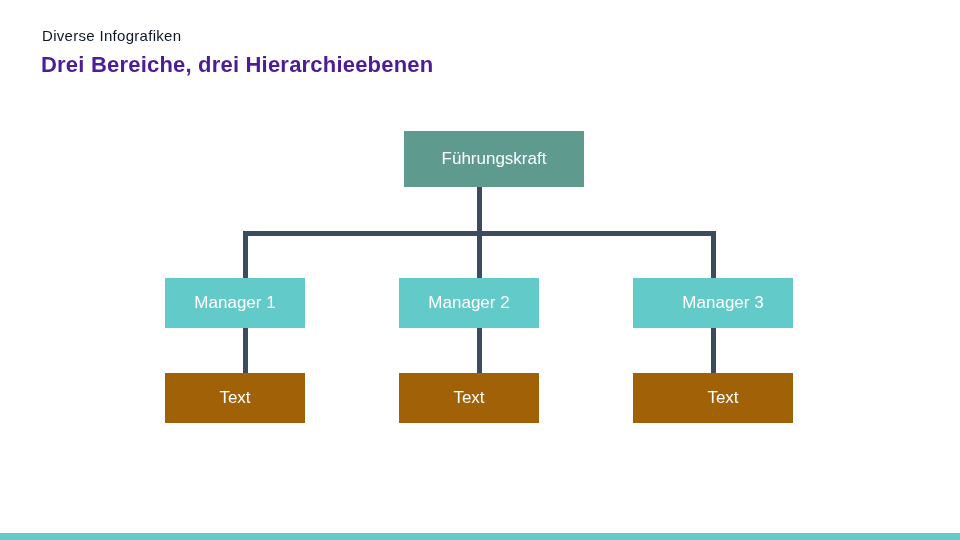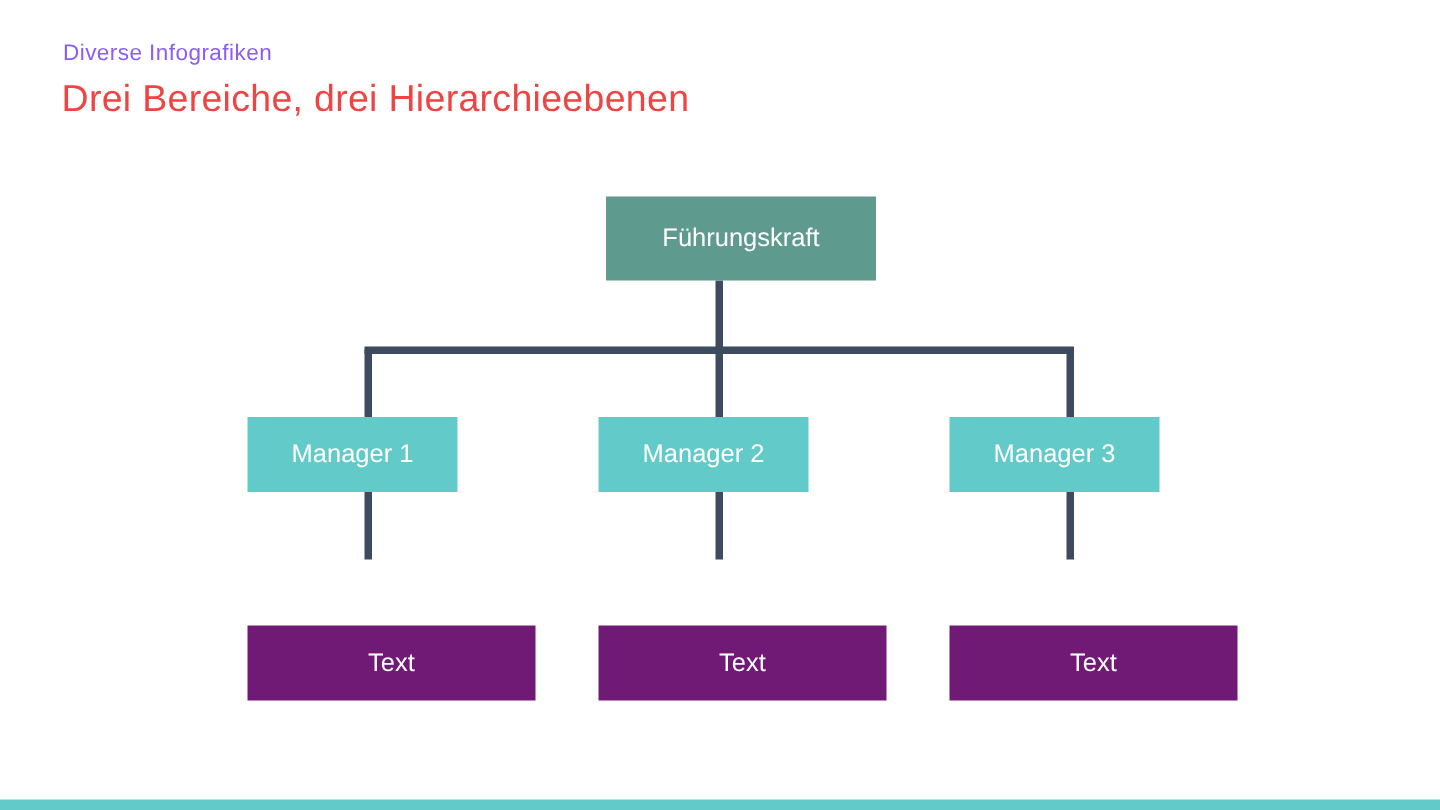--- a/index.html
+++ b/index.html
@@ -14,31 +14,31 @@
     height: 540px;
     background: #ffffff;
     overflow: hidden;
   }
   .eyebrow {
     position: absolute;
     left: 42px;
     top: 27px;
     font-size: 15px;
     letter-spacing: 0.3px;
-    color: #8b5cf6;
+    color: #0f172a;
   }
   .title {
     position: absolute;
     left: 41px;
     top: 52px;
     margin: 0;
-    font-size: 25px;
-    font-weight: normal;
+    font-size: 22px;
+    font-weight: bold;
     letter-spacing: 0.2px;
-    color: #ef4444;
+    color: #4c1d95;
   }
   .org-chart { position: absolute; left: 0; top: 0; width: 960px; height: 540px; }
   .node {
     position: absolute;
     display: flex;
     align-items: center;
     justify-content: center;
     color: #ffffff;
     text-align: center;
   }
@@ -49,28 +49,27 @@
     font-size: 17px;
   }
   .node-manager {
     top: 278px;
     width: 140px; height: 50px;
     background: #62cbc9;
     font-size: 17px;
   }
   .node-leaf {
     top: 373px;
-    width: 192px; height: 50px;
-    background: #701a75;
+    width: 140px; height: 50px;
+    background: #a16207;
     font-size: 17px;
-    margin-top: 44px;
   }
   .col-1 { left: 165px; }
   .col-2 { left: 399px; }
-  .col-3 { left: 633px; }
+  .col-3 { left: 633px; padding-left: 20px; }
   .connector {
     position: absolute;
     background: #3c4b5d;
   }
   .c-root-drop   { left: 477px; top: 187px; width: 5px; height: 46px; }
   .c-hbar        { left: 243px; top: 231px; width: 473px; height: 5px; }
   .c-drop-m1     { left: 243px; top: 233px; width: 5px; height: 45px; }
   .c-drop-m2     { left: 477px; top: 233px; width: 5px; height: 45px; }
   .c-drop-m3     { left: 711px; top: 233px; width: 5px; height: 45px; }
   .c-stub-1      { left: 243px; top: 327px; width: 5px; height: 46px; }

